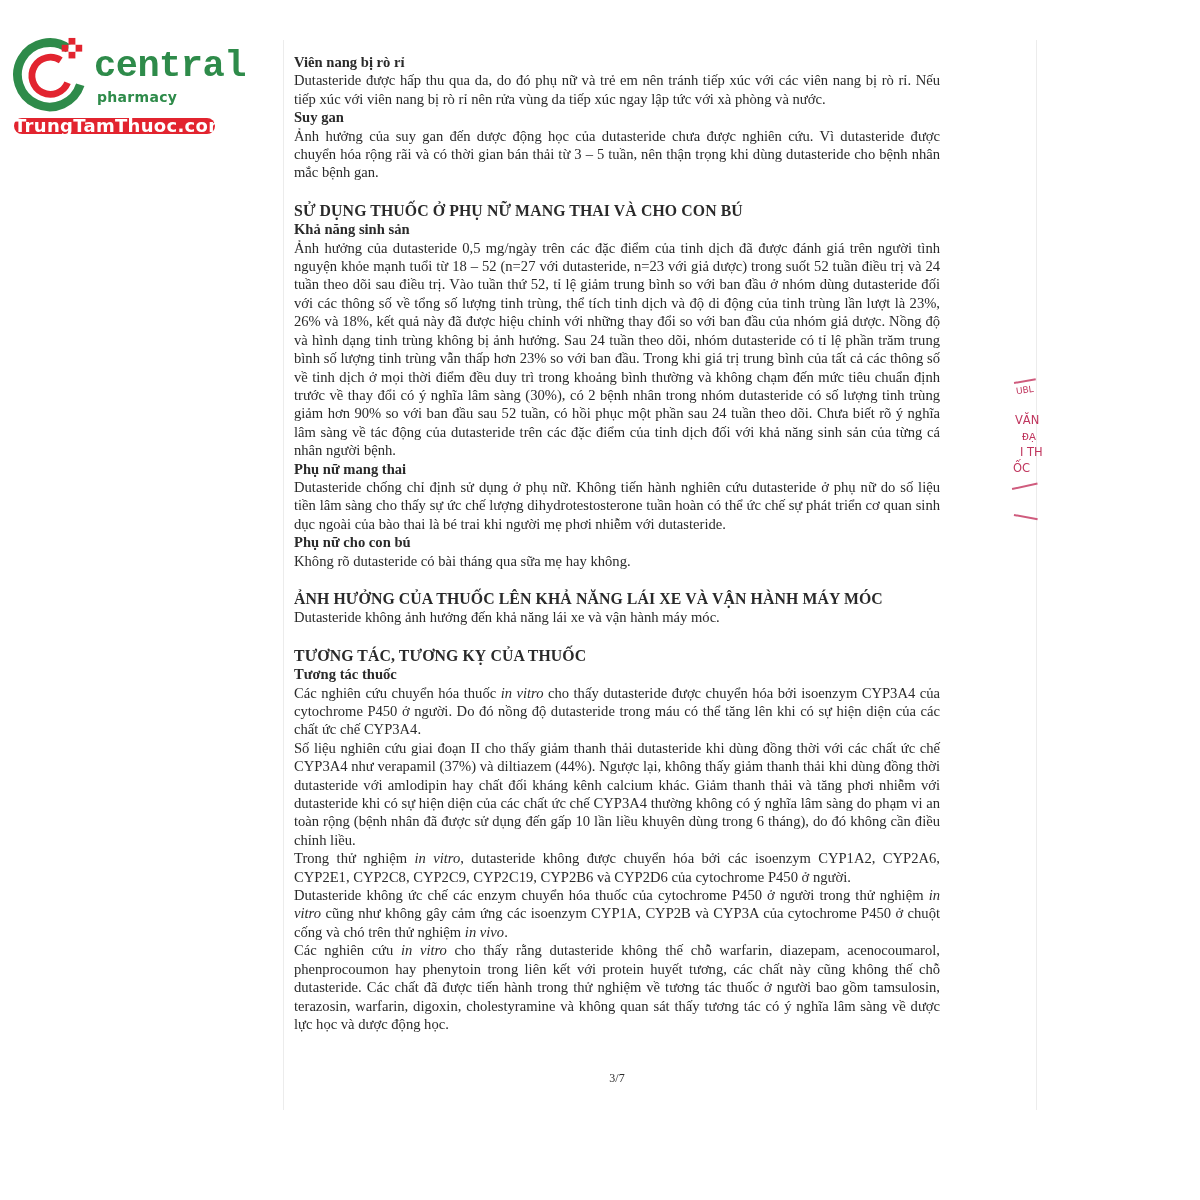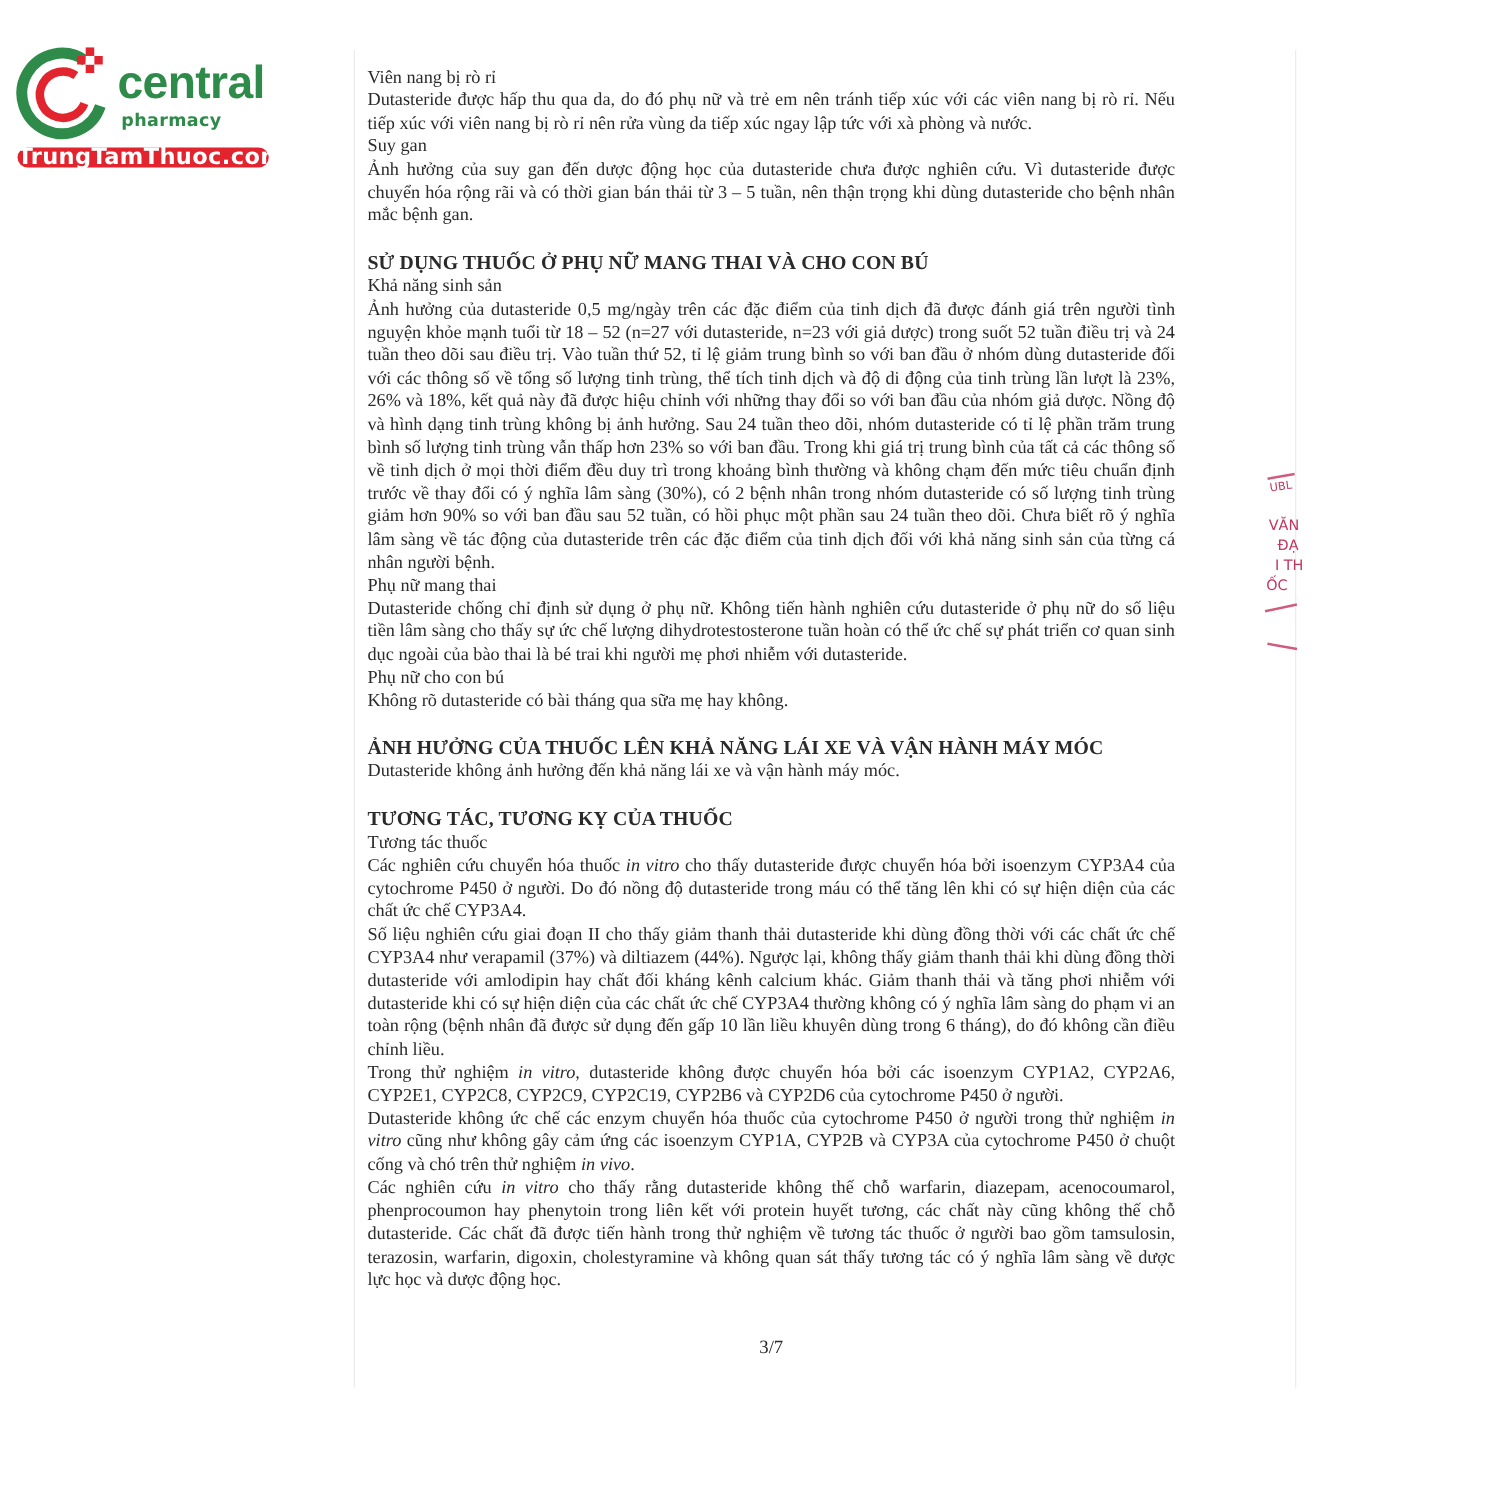--- a/index.html
+++ b/index.html
@@ -3,31 +3,31 @@
   <meta charset="utf-8">
   <style>
     html, body { margin: 0; padding: 0; }
     body {
       width: 1200px; height: 1200px; background: #ffffff; position: relative; overflow: hidden;
       font-family: "Liberation Serif", "DejaVu Serif", serif; color: #2a2a2a;
     }
     
     .logo { position: absolute; left: 8px; top: 36px; width: 215px; height: 100px; }
     .logo-mark { position: absolute; left: 4px; top: 0; width: 78px; height: 78px; }
-    .logo-word { position: absolute; left: 86px; top: 10px; font-family: Liberation Sans, sans-serif; font-weight: bold; color: var(--green); font-size: 37px; letter-spacing: -0.5px; line-height: 40px; }
+    .logo-word { position: absolute; left: 86px; top: 10px; font-family: Liberation Mono, monospace; font-weight: bold; color: var(--green); font-size: 37px; letter-spacing: -0.5px; line-height: 40px; }
     .logo-sub { position: absolute; left: 89px; top: 53px; font-family: "DejaVu Sans", sans-serif; font-weight: bold; color: var(--green); font-size: 14px; letter-spacing: 0.3px; }
     .logo-url { position: absolute; left: 6px; top: 82px; width: 201px; height: 16px; border-radius: 8px; background: var(--red); color: #fff; font-family: "DejaVu Sans", sans-serif; font-weight: bold; font-size: 18px; line-height: 16px; text-align: center; letter-spacing: 0.3px; }
 
     
     .page { position: absolute; left: 294px; top: 53px; width: 646px; font-size: 14.6px; line-height: 18.4px; }
     .page p { margin: 0; text-align: justify; text-align-last: left; }
-    .sub { font-weight: normal; margin: 0; }
+    .sub { font-weight: bold; margin: 0; }
     .h1 { font-weight: bold; font-size: 15.8px; letter-spacing: 0.1px; margin: 0; }
     .gap-big { height: 20px; }
-    .page-num { position: absolute; left: 0; width: 646px; text-align: center; top: 1016px; font-size: 15px; }
+    .page-num { position: absolute; left: 0; width: 646px; text-align: center; top: 1016px; font-size: 12px; }
     em { font-style: italic; }
 
     
     .scan-line { position: absolute; background: #ececec; }
 
     
     .stamp { position: absolute; left: 1010px; top: 380px; width: 40px; height: 150px; color: #c0365e; font-family: "DejaVu Sans", sans-serif; font-size: 11.5px; line-height: 13px; }
     .stamp .l { position: absolute; white-space: nowrap; }
     .stamp .stroke { position: absolute; height: 1.5px; background: #cf5b7d; transform-origin: left center; }
   </style>
@@ -92,18 +92,18 @@
 
   <p><span>Các nghiên cứu </span><em>in vitro</em><span> cho thấy rằng dutasteride không thế chỗ warfarin, diazepam, acenocoumarol, phenprocoumon hay phenytoin trong liên kết với protein huyết tương, các chất này cũng không thế chỗ dutasteride. Các chất đã được tiến hành trong thử nghiệm về tương tác thuốc ở người bao gồm tamsulosin, terazosin, warfarin, digoxin, cholestyramine và không quan sát thấy tương tác có ý nghĩa lâm sàng về dược lực học và dược động học.</span></p>
 
   <div class="page-num">3/7</div>
 </div>
 
 <div class="stamp">
   <div class="stroke" style="left:4px; top:2px; width:22px; transform:rotate(-10deg);"></div>
   <div class="l" style="left:6px; top:4px; font-size:9px; transform:rotate(-8deg);">UBL</div>
   <div class="l" style="left:5px; top:34px;text-align:center;">VĂN</div>
-  <div class="l" style="left:12px; top:50px;">ĐẠ</div>
+  <div class="l" style="left:12px; top:50px;font-family:Liberation Mono, monospace;">ĐẠ</div>
   <div class="l" style="left:10px; top:66px;">I TH</div>
   <div class="l" style="left:3px; top:82px;">ỐC</div>
   <div class="stroke" style="left:2px; top:108px; width:26px; transform:rotate(-12deg);"></div>
   <div class="stroke" style="left:4px; top:134px; width:24px; transform:rotate(10deg);"></div>
 </div>
 
 </body></html>

